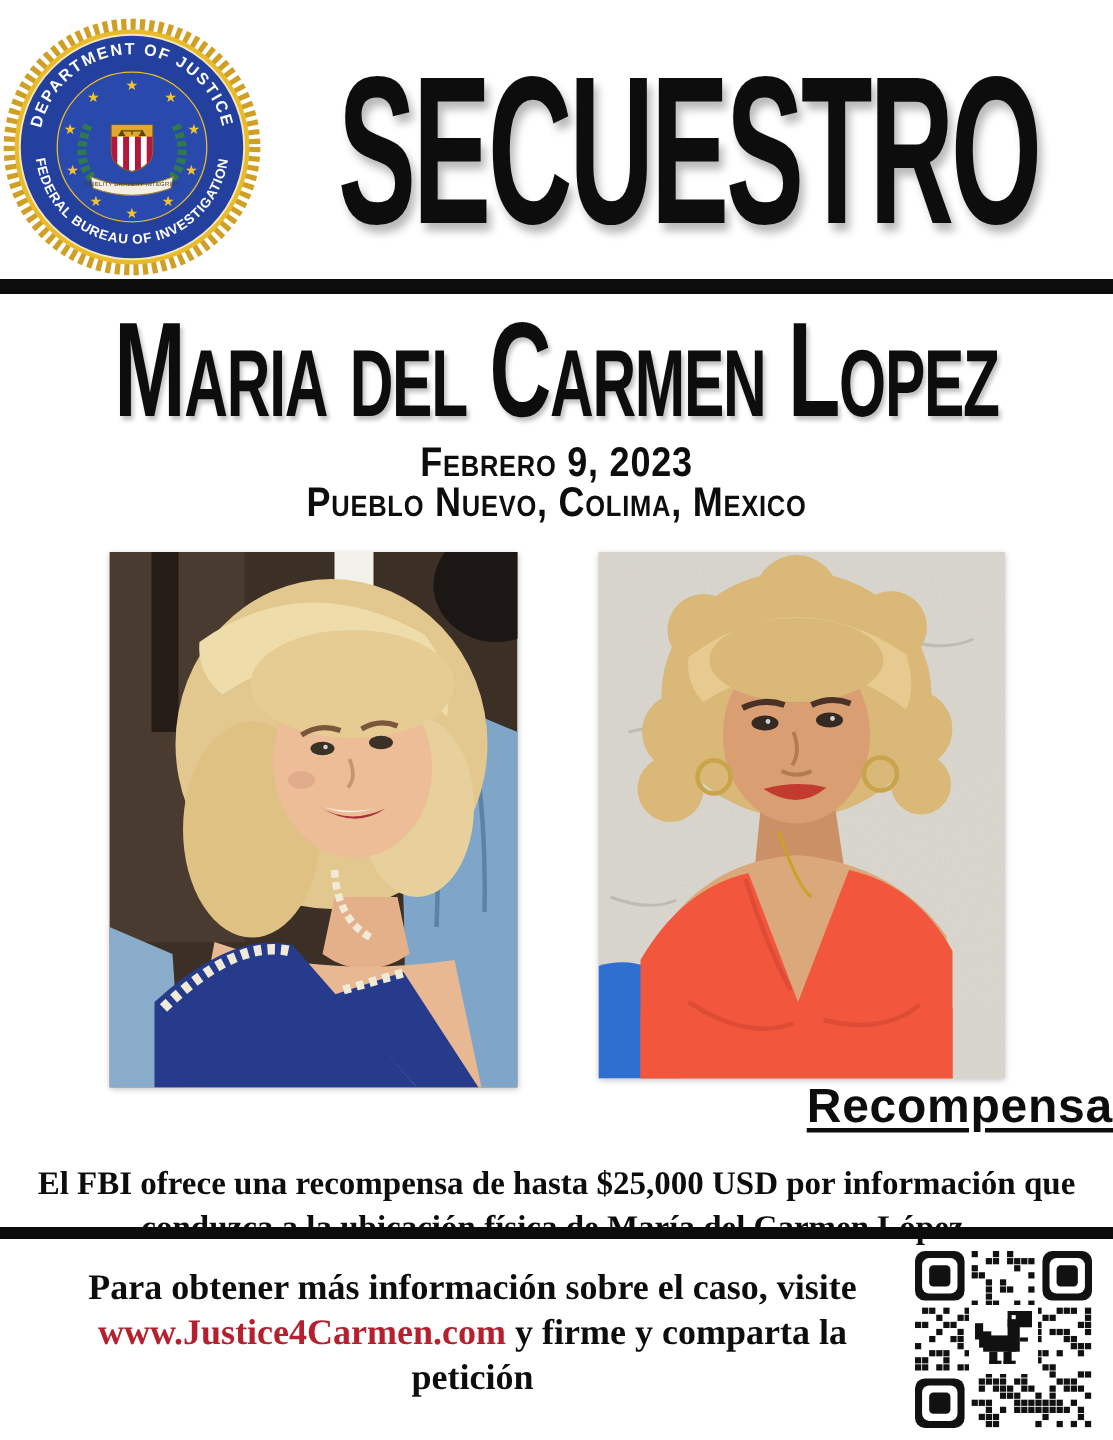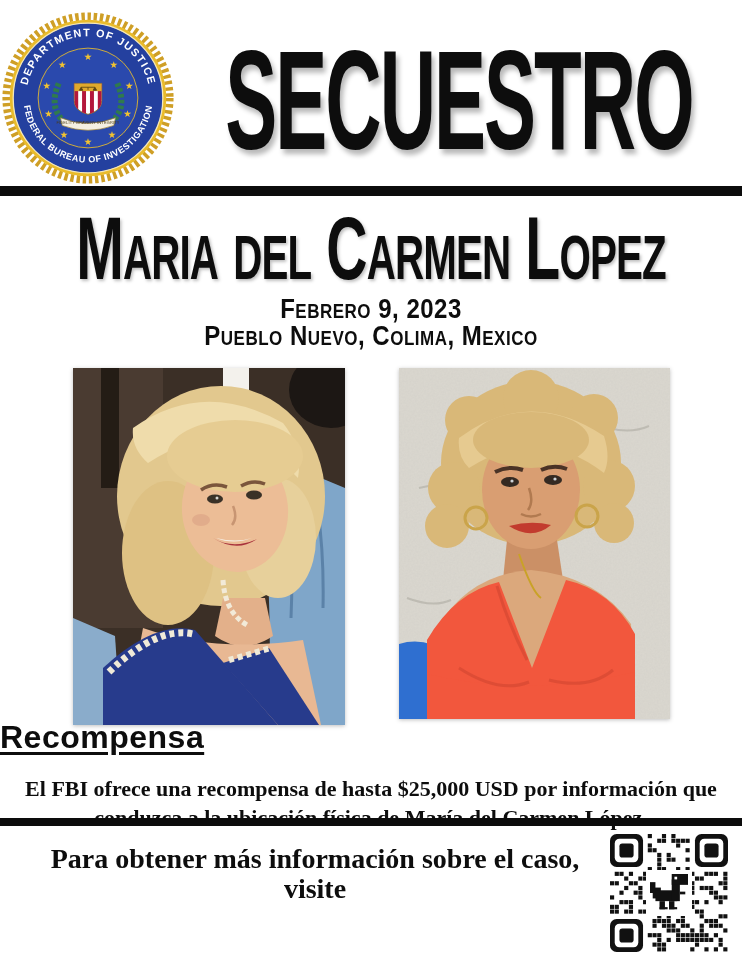--- a/index.html
+++ b/index.html
@@ -28,30 +28,30 @@
   .incident-date{top:295px;}
   .incident-location{top:322px;}
 
   
   .photo{position:absolute;top:368px;box-shadow:0 1px 4px rgba(0,0,0,.25);background:#ddd;}
   .photo svg{display:block;}
   .photo-left{left:73px;width:272px;height:357px;}
   .photo-right{left:399px;width:271px;height:351px;}
 
   
-  .reward-heading{position:absolute;left:0;width:742px;top:719px;text-align:left;
+  .reward-heading{position:absolute;left:0;width:742px;top:719px;text-align:right;
        font-size:32px;font-weight:800;letter-spacing:.5px;
        text-decoration:underline;text-decoration-thickness:3px;text-underline-offset:4px;}
   .reward-text{position:absolute;left:0;top:752px;width:742px;padding:0 6px;box-sizing:border-box;
        text-align:center;font-family:"Liberation Serif",serif;font-size:22px;line-height:29px;
        font-weight:700;}
 
   
   .footer-info{position:absolute;left:24px;right:136px;top:844px;text-align:center;
-       font-family:"Liberation Serif",serif;font-size:28px;line-height:30px;font-weight:700;}
+       font-family:"Liberation Serif",serif;font-size:24px;line-height:30px;font-weight:700;}
   .footer-info p{margin:0;}
   .website-link{color:#b51f2e;}
   .qr{position:absolute;right:14px;top:834px;width:118px;height:118px;}
   .qr svg{position:absolute;left:0;top:0;}
   .qr .dino-wrap{position:absolute;left:36px;top:36px;width:46px;height:46px;background:#fff;}
   .qr .dino-wrap svg{left:4px;top:4px;}
 </style>
 </head>
 <body>
 
@@ -194,20 +194,21 @@
     </svg>
   </div>
 
   <div class="reward-heading">Recompensa</div>
   <p class="reward-text">El FBI ofrece una recompensa de hasta $25,000 USD por información que conduzca a la ubicación física de María del Carmen López.</p>
 
   <div class="bar bar-bottom"></div>
 
   <div class="footer-info">
     <p>Para obtener más información sobre el caso, visite</p>
+    <p><span class="website-link">www.Justice4Carmen.com</span> <span>y firme y comparta la petición</span></p>
   </div>
 
   <div class="qr">
     <svg id="qr-grid" viewBox="0 0 118 118" width="118" height="118" fill="#111">
         <rect x="37.76" y="0.00" width="4.15" height="4.15"></rect>
         <rect x="51.92" y="0.00" width="4.15" height="4.15"></rect>
         <rect x="61.36" y="0.00" width="4.15" height="4.15"></rect>
         <rect x="47.20" y="4.72" width="4.15" height="4.15"></rect>
         <rect x="51.92" y="4.72" width="4.15" height="4.15"></rect>
         <rect x="61.36" y="4.72" width="4.15" height="4.15"></rect>

